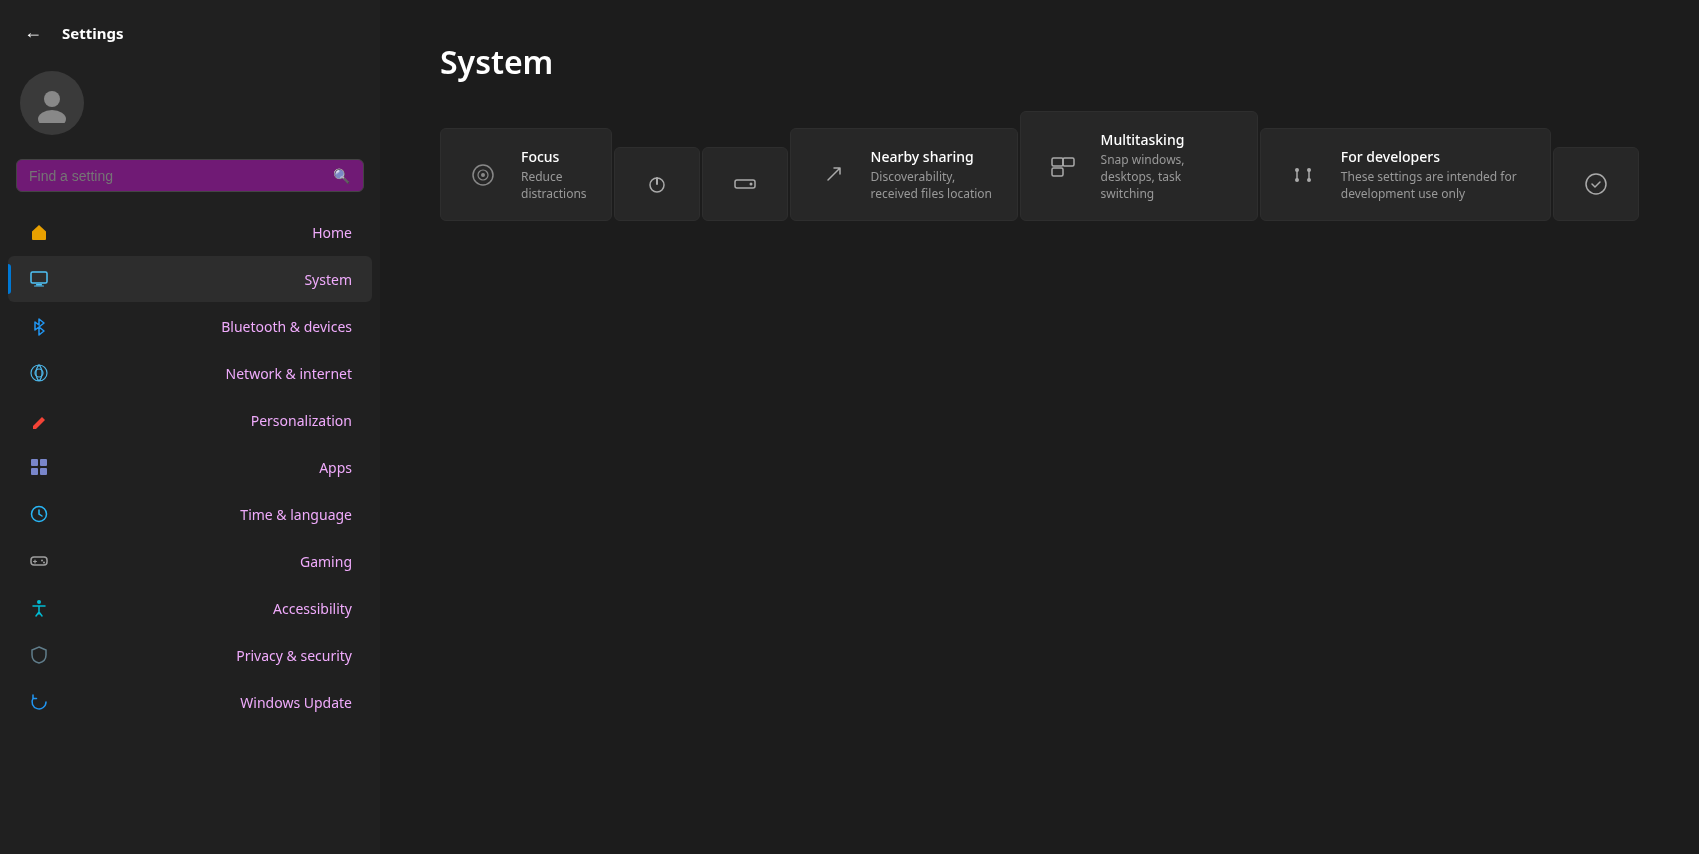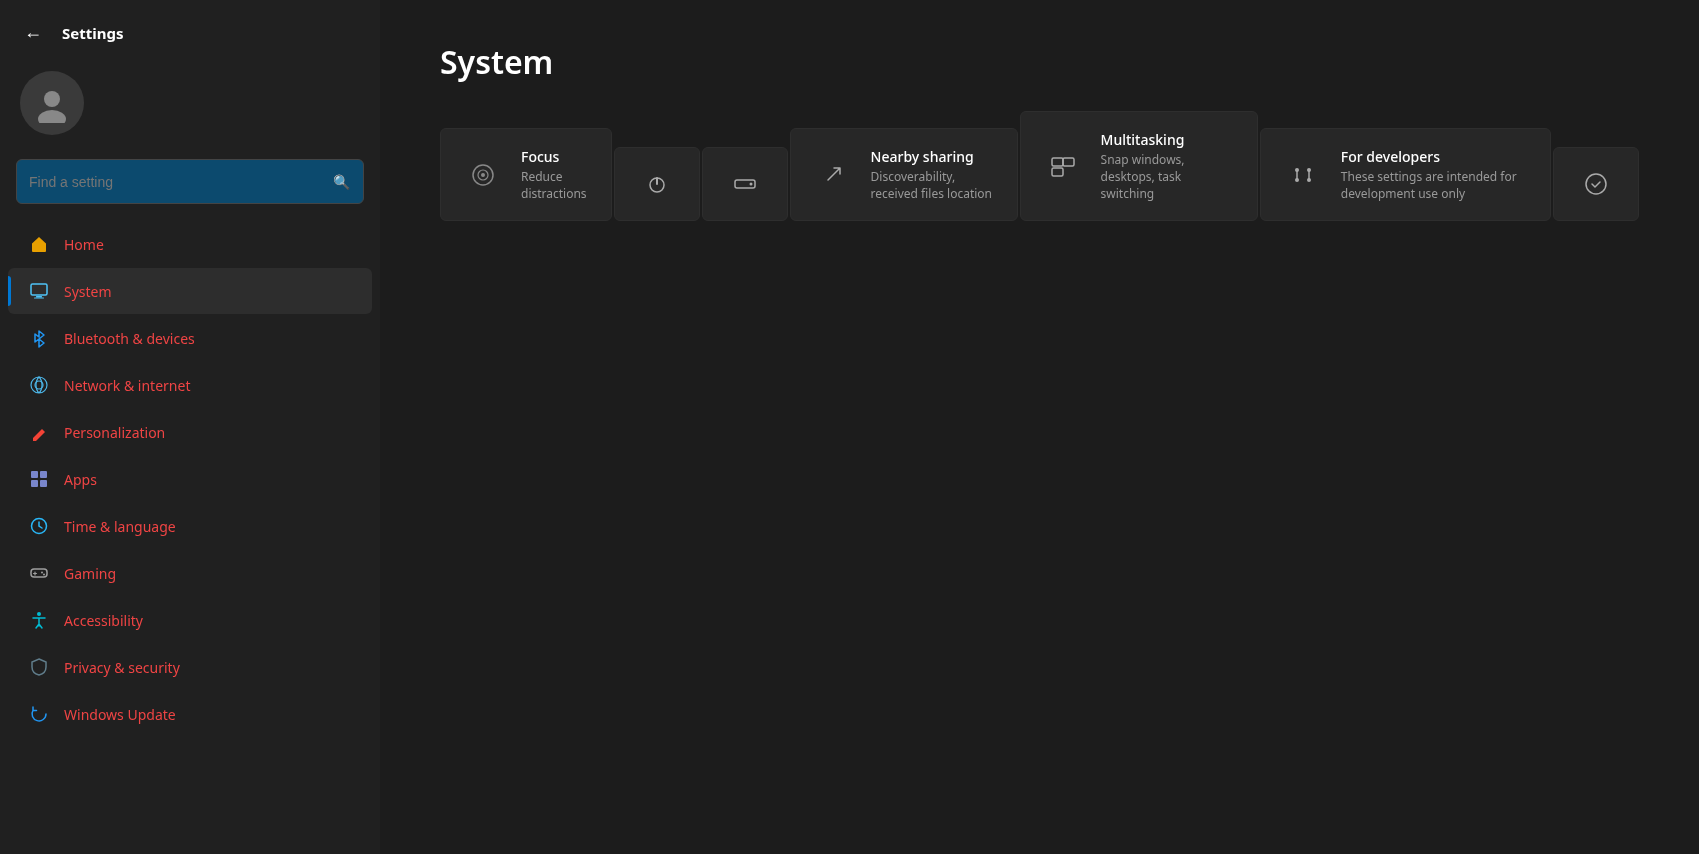--- a/index.html
+++ b/index.html
@@ -62,24 +62,24 @@
       align-items: center;
       justify-content: center;
       color: #aaa;
       font-size: 32px;
     }
 
     .search-box {
       margin: 8px 16px 16px 16px;
       display: flex;
       align-items: center;
-      background: #0c4a6e;
+      background: #701a75;
       border: 1px solid #444;
       border-radius: 6px;
-      padding: 12px 12px;
+      padding: 6px 12px;
     }
 
     .search-box input {
       background: none;
       border: none;
       color: #ccc;
       font-size: 14px;
       outline: none;
       flex: 1;
     }
@@ -91,22 +91,23 @@
 
     .nav-item {
       display: flex;
       align-items: center;
       gap: 14px;
       padding: 12px 20px;
       cursor: pointer;
       border-radius: 6px;
       margin: 1px 8px;
       font-size: 14px;
-      color: #ef4444;
+      color: #f0abfc;
       position: relative;
+      justify-content: space-between;
     }
     .nav-item.active {
       background: #2d2d2d;
     }
     .nav-item.active::before {
       content: '';
       position: absolute;
       left: 0;
       top: 8px;
       bottom: 8px;

